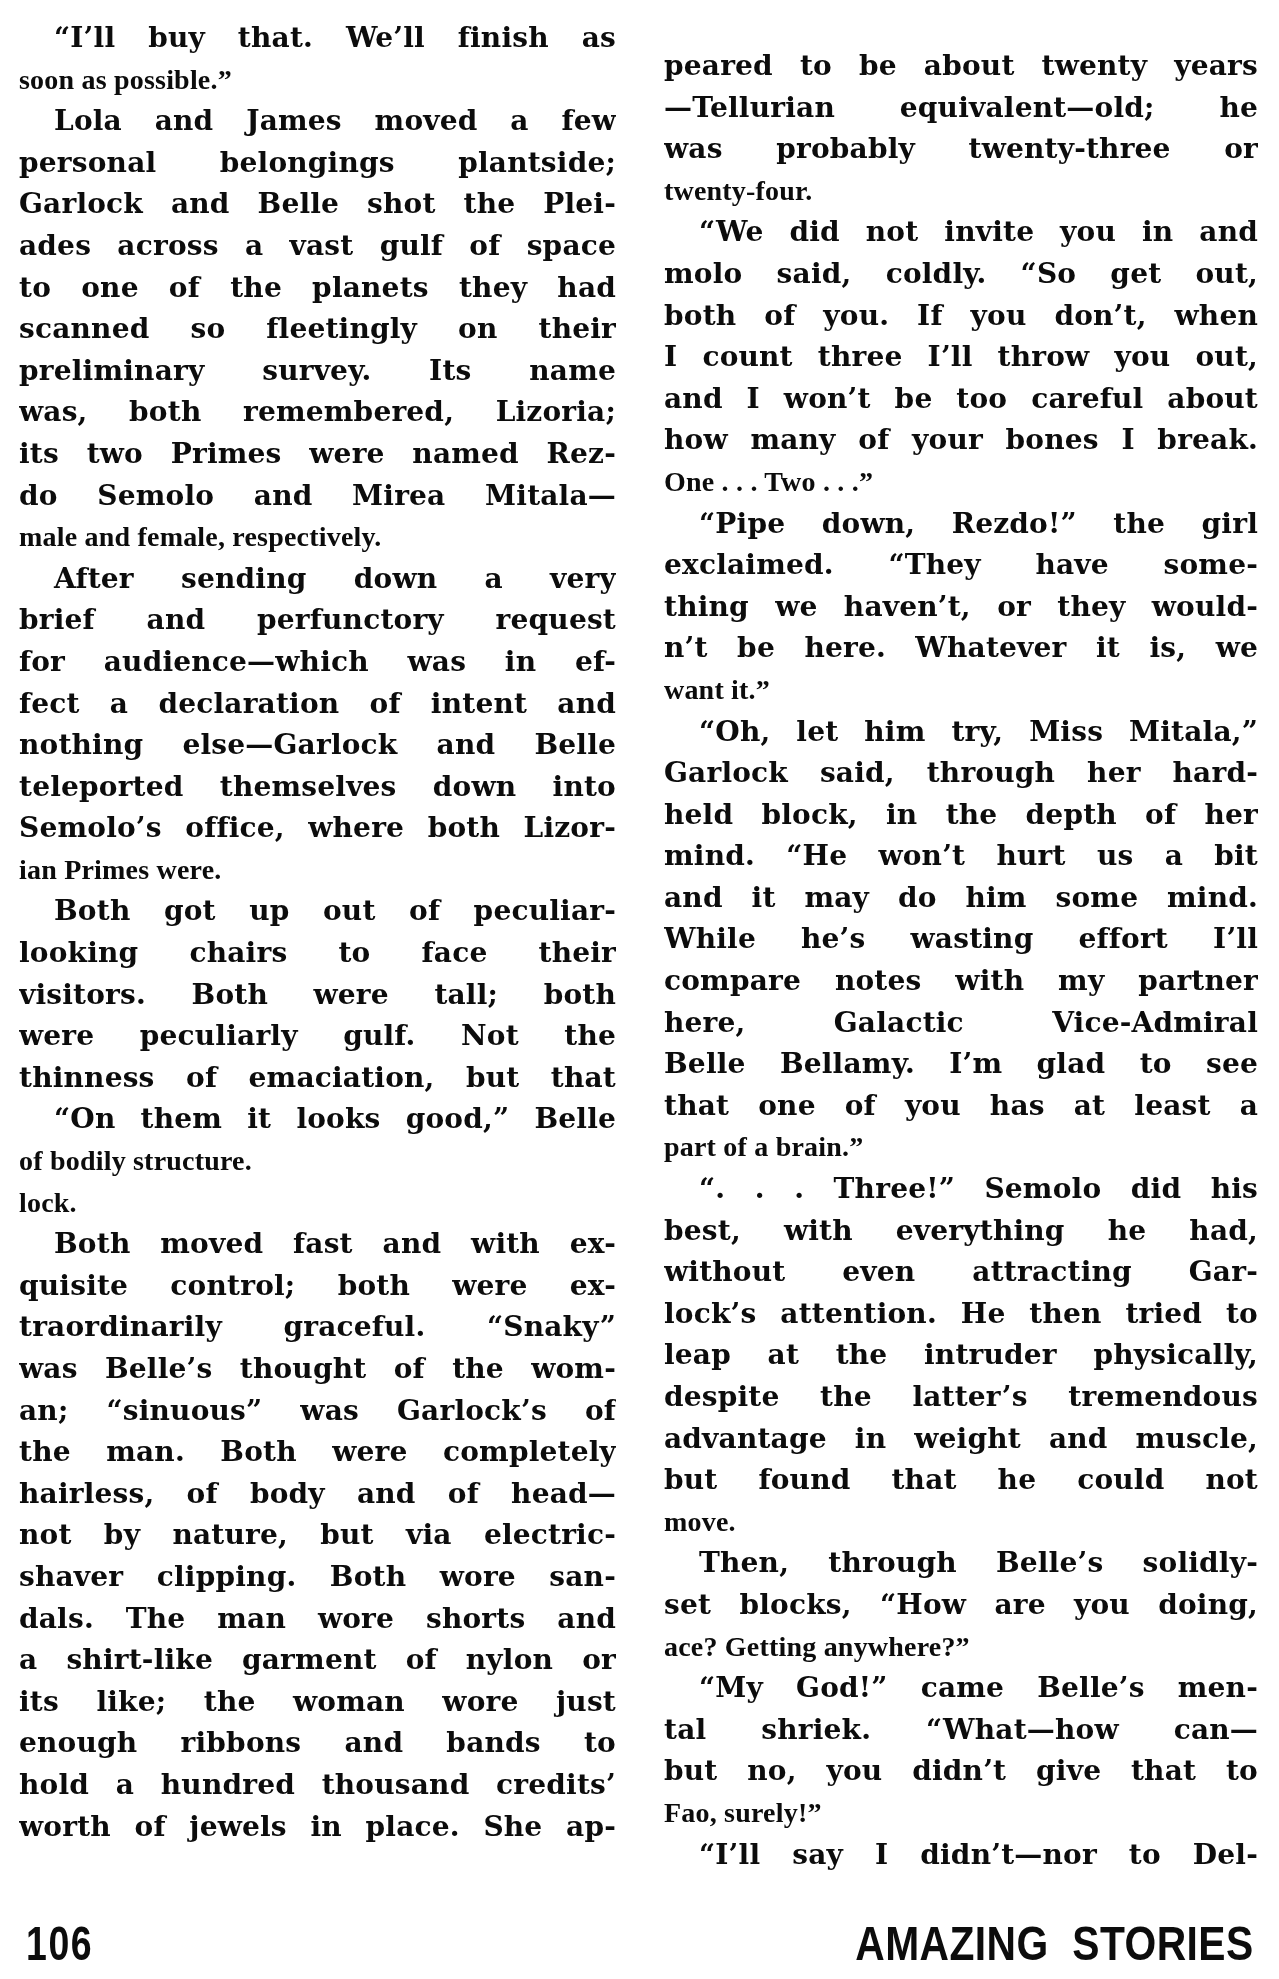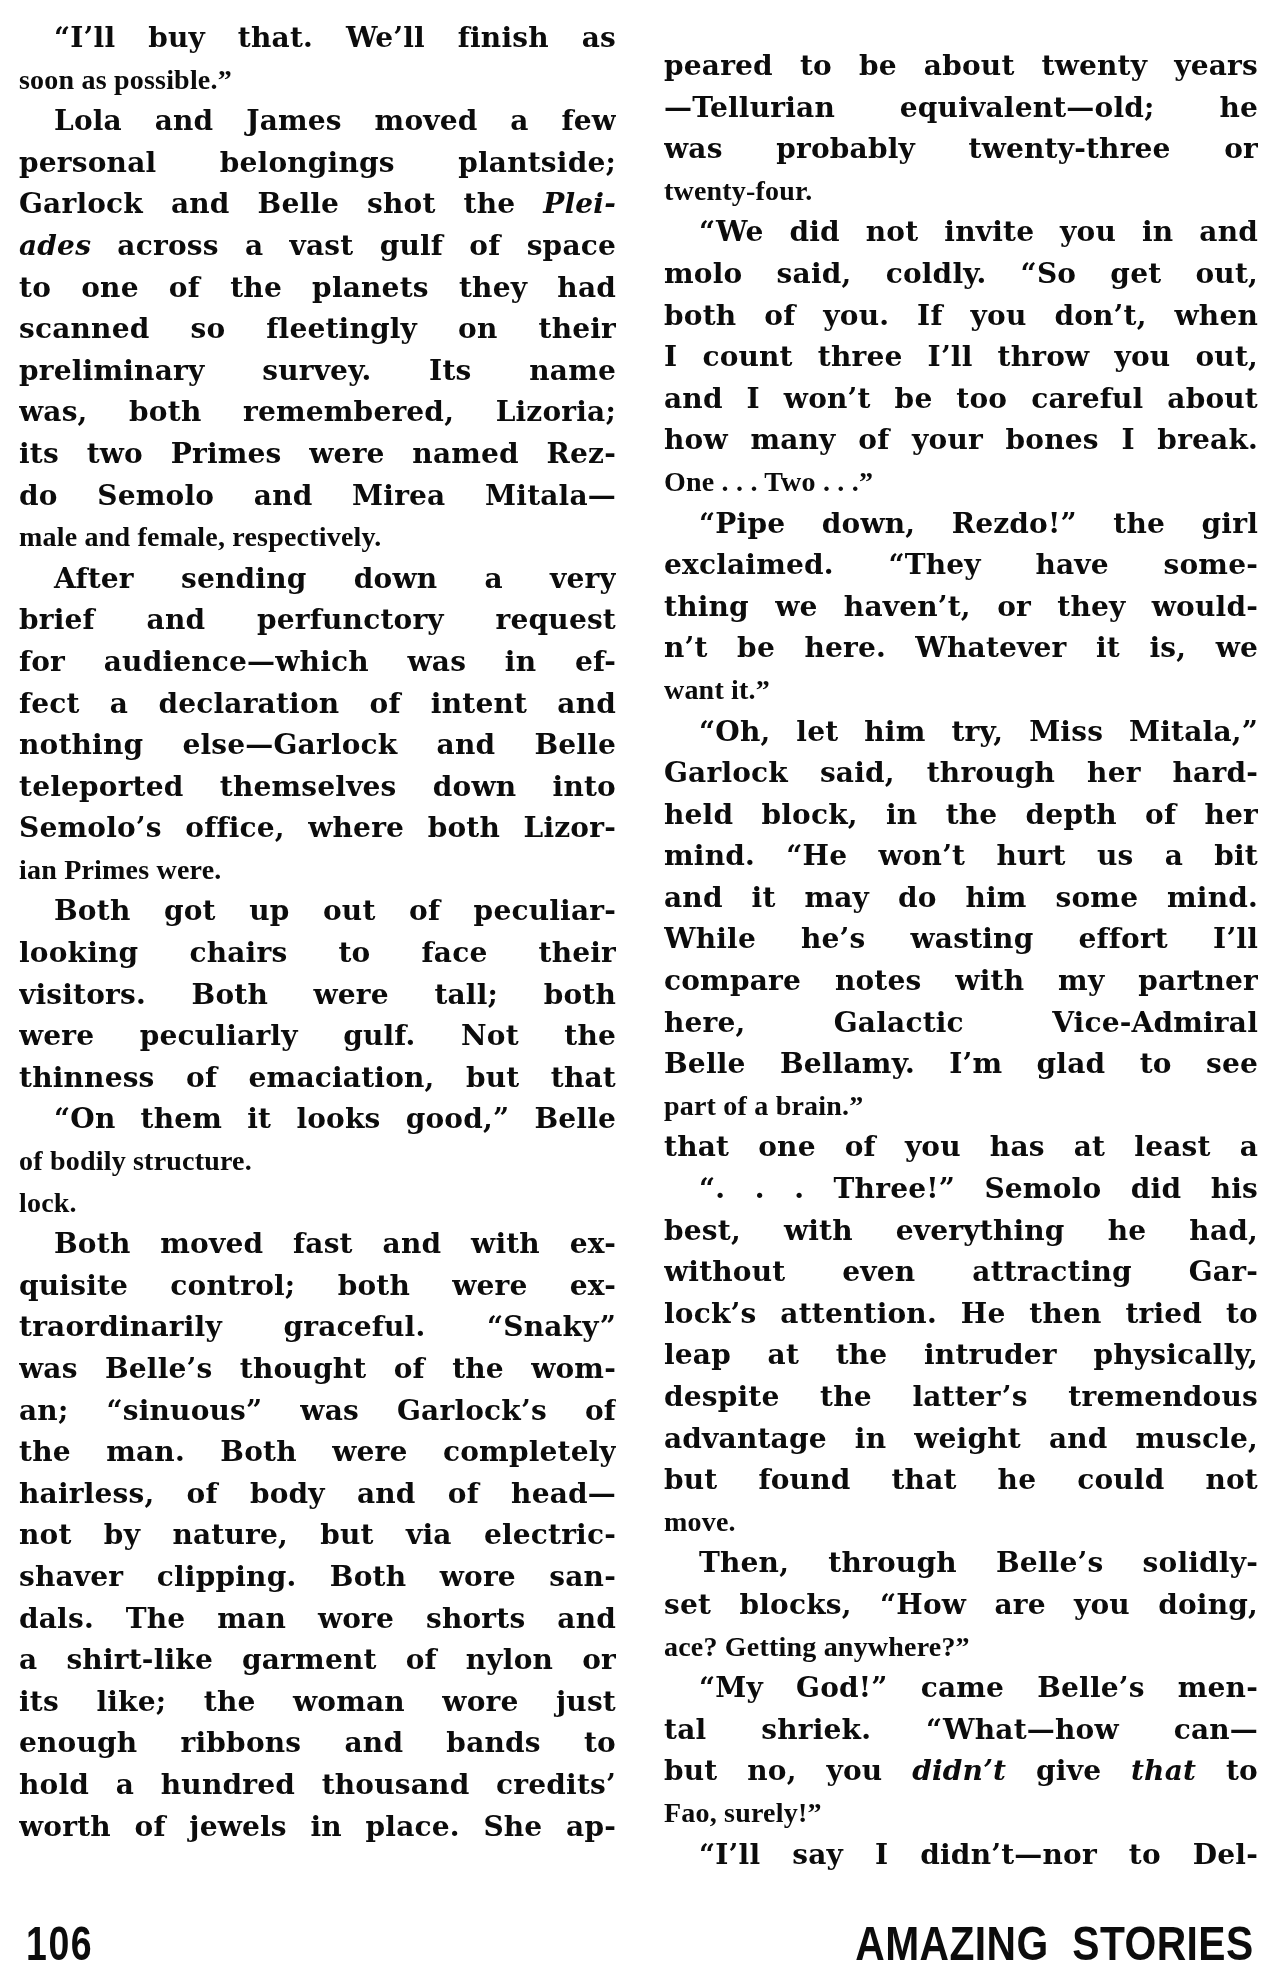--- a/index.html
+++ b/index.html
@@ -24,21 +24,21 @@
   .ln {
     height: 41.6px;
     line-height: 41.6px;
     overflow: hidden;
     text-align: justify;
   }
   
   .ln.j::after { content: ""; display: inline-block; width: 100%; height: 0; }
   .ln.last { text-align: left; font-family: Liberation Serif, serif; }
   .ln.in { text-indent: 35px; }
-  .it { font-style: italic; }
+  .it { }
 
   .footer-item {
     position: absolute;
     top: 1920px;
     font-family: "Liberation Sans", sans-serif;
     font-weight: 700;
     font-size: 48px;
     line-height: 48px;
     color: #0c0c0c;
     white-space: nowrap;
@@ -126,22 +126,22 @@
       <div class="ln last"><span>want it.”</span></div>
       <div class="ln j in"><span>“Oh, let him try, Miss Mitala,”</span></div>
       <div class="ln j"><span>Garlock said, through her hard-</span></div>
       <div class="ln j"><span>held block, in the depth of her</span></div>
       <div class="ln j"><span>mind. “He won’t hurt us a bit</span></div>
       <div class="ln j"><span>and it may do him some mind.</span></div>
       <div class="ln j"><span>While he’s wasting effort I’ll</span></div>
       <div class="ln j"><span>compare notes with my partner</span></div>
       <div class="ln j"><span>here, Galactic Vice-Admiral</span></div>
       <div class="ln j"><span>Belle Bellamy. I’m glad to see</span></div>
+      <div class="ln j"><span>that one of you has at least a</span></div>
       <div class="ln last"><span>part of a brain.”</span></div>
-      <div class="ln j"><span>that one of you has at least a</span></div>
       <div class="ln j in"><span>“. . . Three!” Semolo did his</span></div>
       <div class="ln j"><span>best, with everything he had,</span></div>
       <div class="ln j"><span>without even attracting Gar-</span></div>
       <div class="ln j"><span>lock’s attention. He then tried to</span></div>
       <div class="ln j"><span>leap at the intruder physically,</span></div>
       <div class="ln j"><span>despite the latter’s tremendous</span></div>
       <div class="ln j"><span>advantage in weight and muscle,</span></div>
       <div class="ln j"><span>but found that he could not</span></div>
       <div class="ln last"><span>move.</span></div>
       <div class="ln j in"><span>Then, through Belle’s solidly-</span></div>

